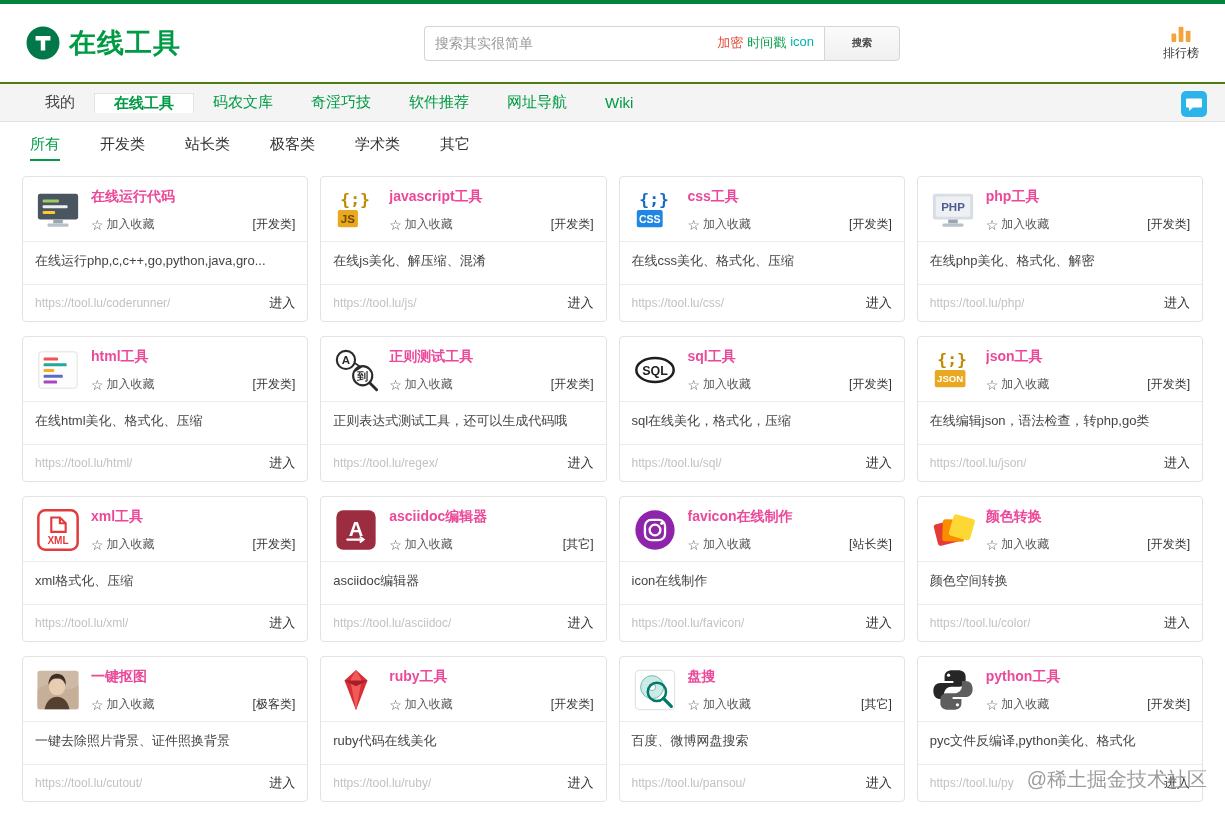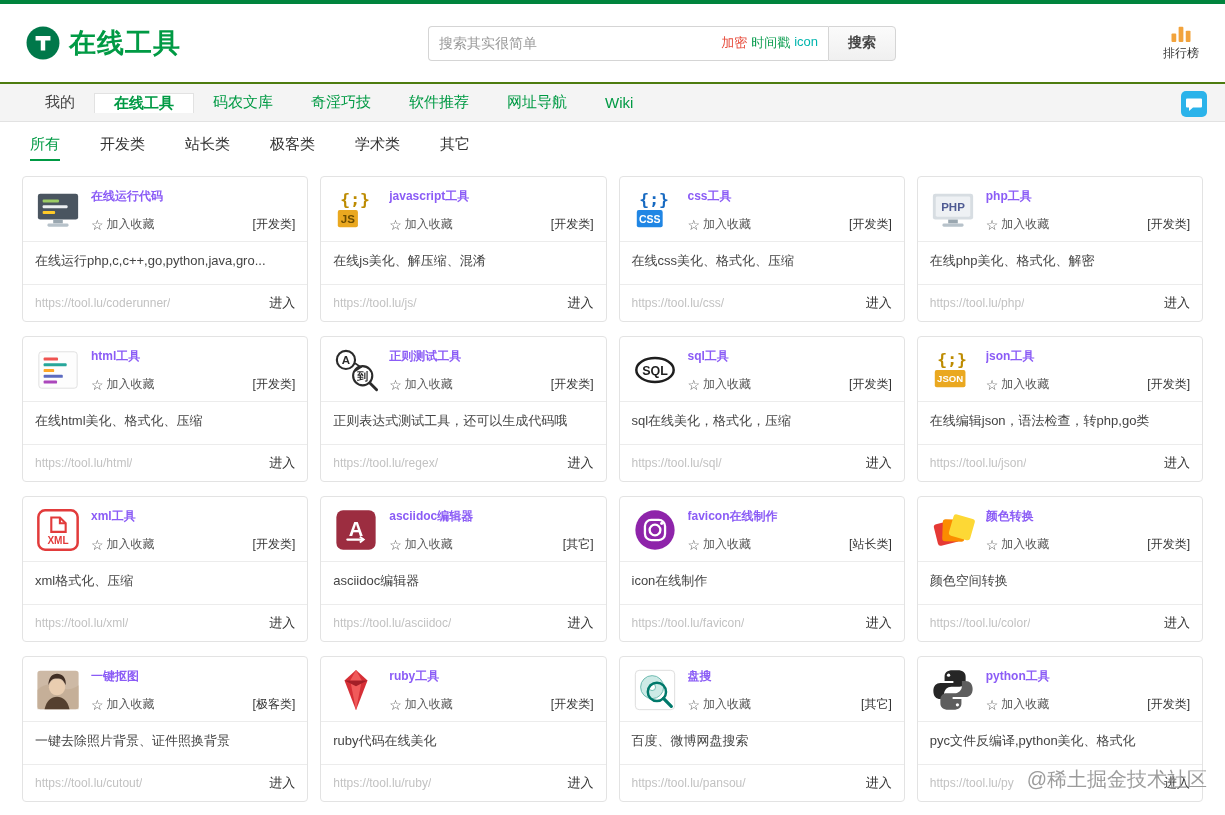--- a/index.html
+++ b/index.html
@@ -24,22 +24,22 @@
   .search-box {
     display: flex; align-items: center; width: 400px; height: 35px;
     border: 1px solid #d5d5d5; border-right: none; border-radius: 4px 0 0 4px;
     padding: 0 10px; background: #fff;
   }
   .search-input { flex: 1; min-width: 0; border: none; outline: none; font-size: 14px; color: #333; background: transparent; font-family: inherit; }
   .search-input::placeholder { color: #9a9a9a; }
   .hot-tags { display: flex; gap: 4px; font-size: 13px; margin-left: 8px; }
   .hot-tag { cursor: pointer; white-space: nowrap; }
   .search-btn {
-    width: 68px; height: 35px; border: 1px solid #d5d5d5; border-radius: 0 4px 4px 0;
-    background: linear-gradient(#fbfbfb, #f0f0f0); font-size: 14px; color: #444;
+    width: 76px; height: 35px; border: 1px solid #d5d5d5; border-radius: 0 4px 4px 0;
+    background: linear-gradient(#fbfbfb, #f0f0f0); font-size: 10px; color: #444;
     display: flex; align-items: center; justify-content: center; cursor: pointer; font-weight: bold; font-family: Liberation Serif, serif;
   }
 
   .ranking { display: flex; flex-direction: column; align-items: center; gap: 2px; cursor: pointer; margin-left: 20px; }
   .ranking-icon { width: 24px; height: 19px; }
   .ranking-icon svg { width: 100%; height: 100%; display: block; }
   .ranking-label { font-size: 12px; color: #333; }
 
   
   .navbar {
@@ -66,21 +66,21 @@
   
   .grid { display: grid; grid-template-columns: repeat(4, 1fr); gap: 14px 12px; padding: 6px 22px 10px; }
   .card {
     border: 1px solid #e3e3e3; border-radius: 4px; background: #fff;
     display: flex; flex-direction: column; height: 146px; overflow: hidden;
   }
   .card-head { display: flex; gap: 10px; padding: 10px 12px 8px; border-bottom: 1px solid #ececec; }
   .card-icon { width: 46px; height: 46px; flex: none; }
   .card-icon svg { width: 100%; height: 100%; display: block; }
   .card-head-right { flex: 1; min-width: 0; display: flex; flex-direction: column; justify-content: space-between; padding-top: 1px; }
-  .card-title { font-size: 12px; font-weight: bold; color: #8b5cf6; white-space: nowrap; overflow: hidden; }
+  .card-title { font-size: 14px; font-weight: bold; color: #ec4899; white-space: nowrap; overflow: hidden; }
   .card-meta { display: flex; justify-content: space-between; align-items: center; font-size: 12px; color: #555; }
   .fav { display: flex; align-items: center; gap: 3px; cursor: pointer; }
   .fav-star { font-size: 14px; line-height: 1; color: #555; }
   .card-cat { color: #333; white-space: nowrap; }
   .card-desc { flex: 1; padding: 10px 12px 0; font-size: 13px; color: #444; white-space: nowrap; overflow: hidden; }
   .card-foot { display: flex; justify-content: space-between; align-items: center; border-top: 1px solid #ececec; padding: 9px 12px; gap: 27px; }
   .card-url { font-size: 12px; color: #c2c2c2; white-space: nowrap; overflow: hidden; cursor: pointer; }
   .card-enter { font-size: 13px; color: #333; cursor: pointer; flex: none; margin-left: 10px; }
 
   .watermark { position: absolute; right: 18px; bottom: 22px; font-size: 20px; color: rgba(145,145,145,0.9); z-index: 5; pointer-events: none; }

